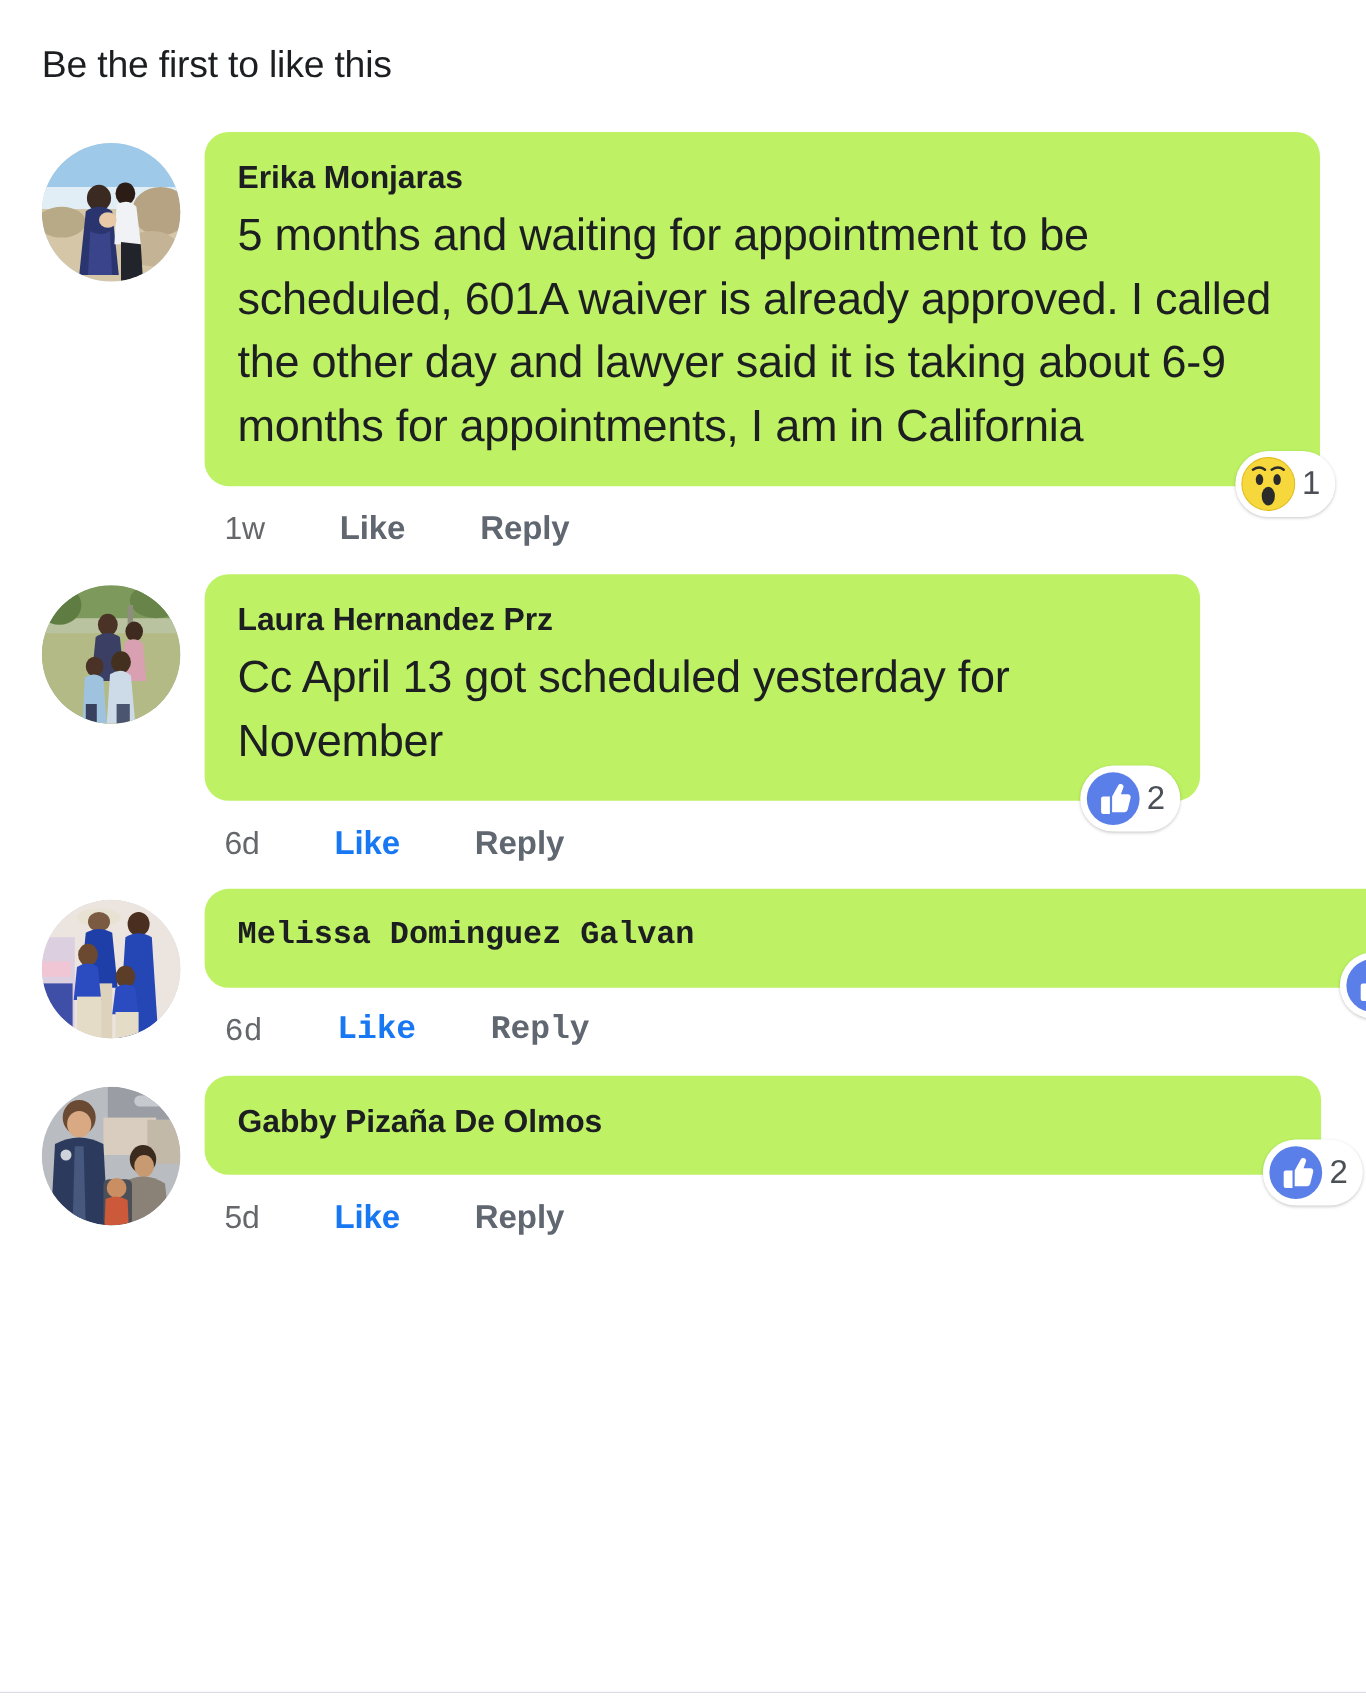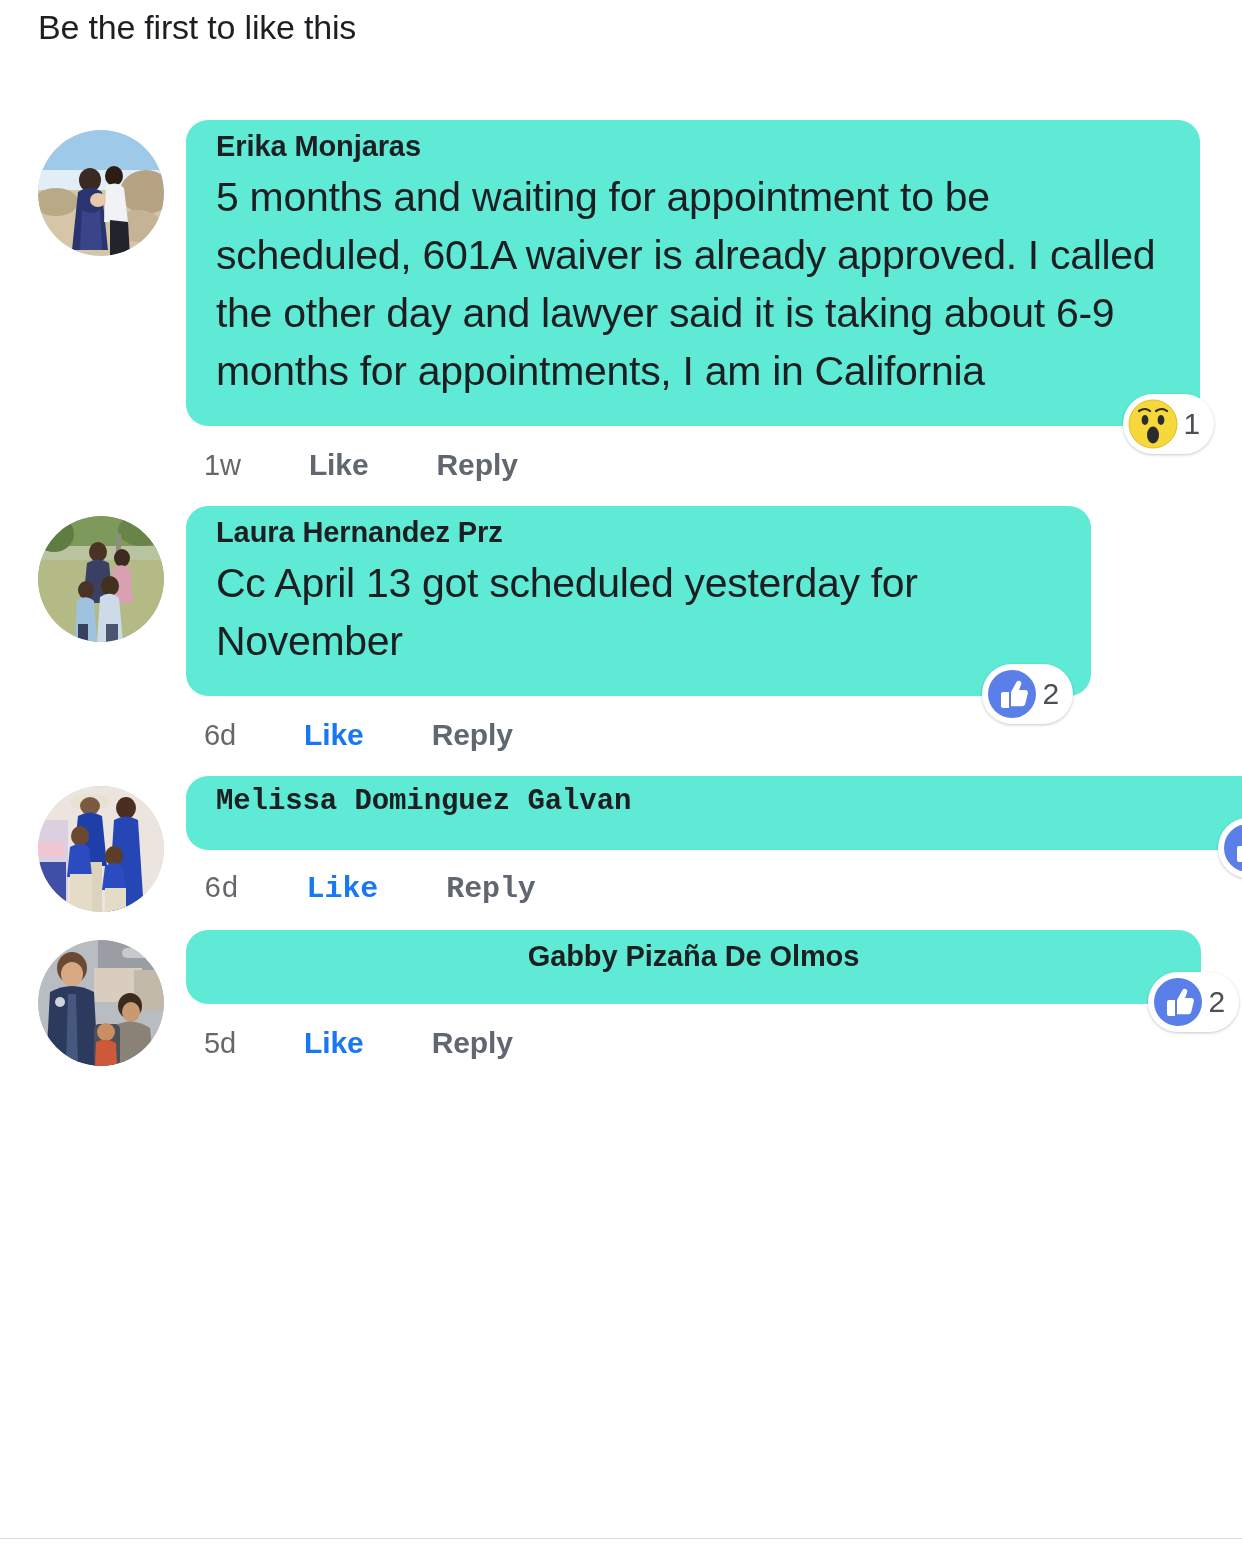--- a/index.html
+++ b/index.html
@@ -13,21 +13,21 @@
     font-family: "Liberation Sans", sans-serif;
     -webkit-font-smoothing: antialiased;
     overflow: hidden;
     position: relative;
   }
 
   
   .like-prompt {
     position: absolute;
     left: 38px;
-    top: 4px;
+    top: 36px;
     font-size: 34px;
     line-height: 46px;
     color: #1c1e21;
     letter-spacing: -0.2px;
     white-space: nowrap;
   }
 
   
   .comment-list {
     position: absolute;
@@ -57,23 +57,23 @@
   }
   .avatar svg { display: block; width: 126px; height: 126px; }
 
   
   .bubble-col {
     flex: 0 0 auto;
     margin-left: 22px;
     position: relative;
   }
   .bubble {
-    background: #5eead4;
+    background: #bef264;
     border-radius: 22px;
-    padding: 6px 30px 26px 30px;
+    padding: 22px 30px 26px 30px;
     box-sizing: border-box;
   }
   .author {
     font-size: 29px;
     line-height: 40px;
     font-weight: bold;
     color: #1c1e21;
     letter-spacing: -0.1px;
     margin-bottom: 2px;
   }
@@ -316,21 +316,21 @@
         <circle cx="22" cy="62" r="5" fill="#cfd4da"></circle>
         <ellipse cx="92" cy="66" rx="12" ry="13" fill="#3b2a1e"></ellipse>
         <ellipse cx="93" cy="72" rx="9" ry="10" fill="#c79a72"></ellipse>
         <path d="M76 86 q18 -10 36 2 l4 38 h-44 z" fill="#8a8277"></path>
         <rect x="56" y="84" width="26" height="42" rx="5" fill="#4a4f58"></rect>
         <ellipse cx="68" cy="92" rx="9" ry="9" fill="#c98f62"></ellipse>
         <path d="M58 102 q10 -5 20 1 l1 23 h-22 z" fill="#cc5a3a"></path>
       </g>
     </svg>
       </div>
-      <div class="bubble-col" style="width: 1015px; text-align: center;">
+      <div class="bubble-col" style="width: 1015px;">
         <div class="bubble">
           <div class="author">Gabby Pizaña De Olmos</div>
         </div>
         <div class="actions">
           <span class="timestamp">5d</span>
           <span class="action-link liked">Like</span>
           <span class="action-link">Reply</span>
         </div>
         <div class="reaction-pill" style="right: -38px; bottom: 34px;">
           <span>

